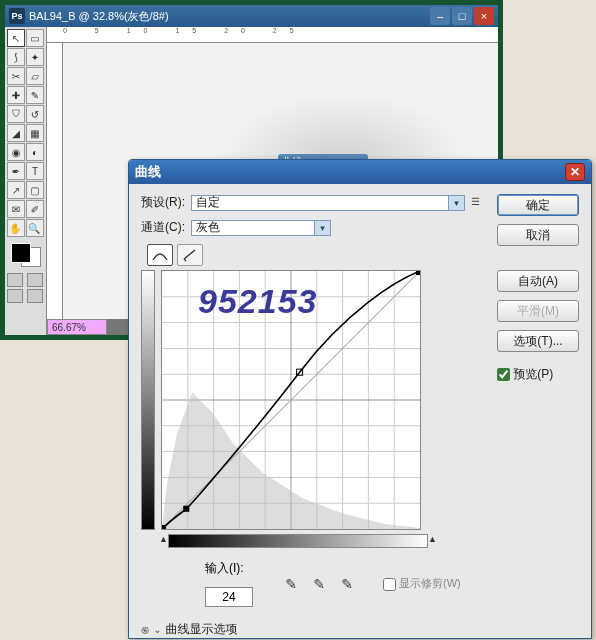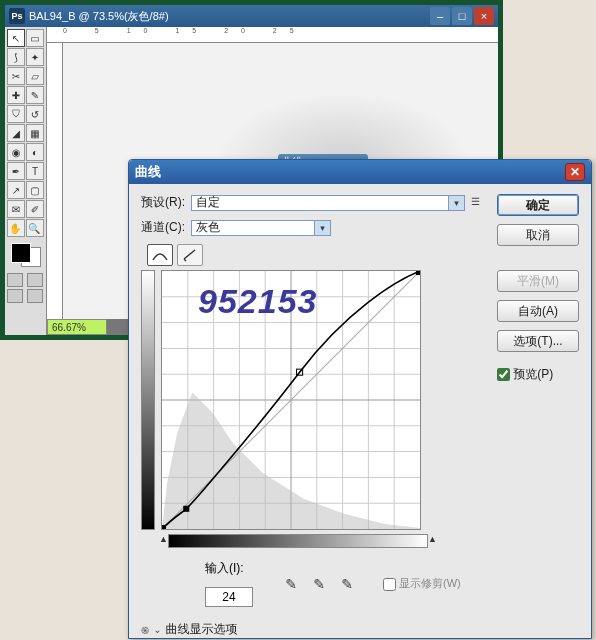--- a/index.html
+++ b/index.html
@@ -24,21 +24,21 @@
 .swatch .fg { position: absolute; width: 20px; height: 20px; background: #000; border: 1px solid #fff; top: 0; left: 0; }
 .swatch .bg { position: absolute; width: 20px; height: 20px; background: #fff; border: 1px solid #888; bottom: 0; right: 0; }
 .ql { display: grid; grid-template-columns: 1fr 1fr; gap: 2px; padding: 2px; }
 .ql div { width: 16px; height: 14px; background: #ccc; border: 1px solid #888; }
 
 .canvas-area { flex: 1; background: #777; position: relative; }
 .ruler-h { height: 16px; background: #fff; border-bottom: 1px solid #888; font-size: 7px; color: #555; overflow: hidden; letter-spacing: 13px; padding-left: 16px; white-space: nowrap; }
 .ruler-v { width: 16px; background: #fff; border-right: 1px solid #888; position: absolute; left: 0; top: 16px; bottom: 0; }
 .canvas { position: absolute; left: 16px; top: 16px; right: 0; bottom: 16px; background: linear-gradient(135deg,#f5f5f5 0%,#e8e8e8 40%,#f0f0f0 100%); overflow: hidden; }
 .canvas-img { width: 100%; height: 100%; background: radial-gradient(ellipse 180px 100px at 280px 120px, #d0d0d0, #f2f2f2 70%), linear-gradient(#fafafa,#e5e5e5); position: relative; }
-.status { position: absolute; left: 0; bottom: 0; width: 60px; height: 16px; background: #bef264; border: 1px solid #888; font-size: 10px; color: #333; display: flex; align-items: center; padding: 0 4px; }
+.status { position: absolute; left: 0; bottom: 0; width: 60px; height: 16px; background: #f0abfc; border: 1px solid #888; font-size: 10px; color: #333; display: flex; align-items: center; padding: 0 4px; }
 
 
 .curves-win { position: absolute; top: 159px; left: 128px; width: 464px; height: 480px; background: #e8e8e8; border: 1px solid #2a5a8c; border-radius: 4px 4px 0 0; box-shadow: 2px 2px 6px rgba(0,0,0,0.3); }
 .curves-title-small { position: absolute; top: 154px; left: 278px; width: 90px; height: 16px; background: linear-gradient(#5a8ab8,#3b6fa0); border-radius: 3px 3px 0 0; font-size: 10px; color: #fff; padding: 1px 4px; }
 .curves-titlebar { height: 24px; background: linear-gradient(#3b7bc0,#2a5a9c); border-radius: 4px 4px 0 0; display: flex; align-items: center; padding: 0 6px; color: #fff; font-size: 13px; font-weight: bold; }
 .curves-titlebar .spacer { flex: 1; }
 .curves-close { width: 20px; height: 18px; background: #d04030; border: 1px solid #802020; border-radius: 3px; display: flex; align-items: center; justify-content: center; color: #fff; font-size: 12px; }
 
 .curves-body { padding: 10px 12px; display: flex; gap: 12px; height: calc(100% - 24px); }
 .curves-left { flex: 1; }
@@ -71,34 +71,34 @@
 .eyedrops { display: inline-flex; gap: 8px; margin-left: 12px; }
 .ed { width: 20px; height: 18px; display: flex; align-items: center; justify-content: center; font-size: 14px; color: #333; }
 
 .clip-chk { display: inline; margin-left: 10px; font-size: 11px; color: #888; }
 .clip-chk input { vertical-align: middle; }
 
 .disclosure { margin-top: 14px; font-size: 12px; color: #222; display: flex; align-items: center; gap: 4px; }
 .disclosure .chev { font-size: 10px; color: #555; }
 
 .dlg-btn { height: 22px; background: linear-gradient(#fdfdfd,#e0e0e0); border: 1px solid #888; border-radius: 3px; font-size: 12px; color: #222; display: flex; align-items: center; justify-content: center; cursor: pointer; }
-.dlg-btn.primary { border-color: #3a6aa0; box-shadow: 0 0 0 1px #6a9ad0 inset; font-weight: bold; }
+.dlg-btn.primary { border-color: #3a6aa0; box-shadow: 0 0 0 1px #6a9ad0 inset; }
 .dlg-btn.disabled { color: #aaa; }
 .chk { font-size: 12px; color: #222; margin-top: 6px; }
 .chk input { vertical-align: middle; accent-color: #3a7a3a; }
 
 .watermark { position: absolute; top: 282px; left: 198px; font-family: Liberation Sans, sans-serif; font-style: italic; font-weight: 900; font-size: 34px; color: #3a3a9a; letter-spacing: 1px; pointer-events: none; z-index: 20; }
 </style>
 </head>
 <body>
 
 <div class="ps-window">
   <div class="ps-titlebar">
     <div class="ps-icon">Ps</div>
-    <span>BAL94_B @ 73.5%(灰色/8#)</span>
+    <span>BAL94_B @ 32.8%(灰色/8#)</span>
     <div class="ps-titlebar-spacer"></div>
     <div class="winbtn min">–</div>
     <div class="winbtn max">□</div>
     <div class="winbtn close">×</div>
   </div>
   <div class="ps-body">
     <div class="toolbox">
       <div class="toolgrid">
         <div class="tool sel">↖</div>
         <div class="tool">▭</div>
@@ -246,22 +246,22 @@
         <span class="chev">֍</span>
         <span class="chev">⌄</span>
         <span>曲线显示选项</span>
       </div>
     </div>
 
     <div class="curves-right">
       <div class="dlg-btn primary">确定</div>
       <div class="dlg-btn">取消</div>
       <div style="height:8px;"></div>
+      <div class="dlg-btn">自动(A)</div>
       <div class="dlg-btn disabled">平滑(M)</div>
-      <div class="dlg-btn">自动(A)</div>
       <div class="dlg-btn">选项(T)...</div>
       <label class="chk">
         <input type="checkbox" checked="" style="">
         <span>预览(P)</span>
       </label>
     </div>
   </div>
 </div>
 
 <div class="watermark">952153</div>

